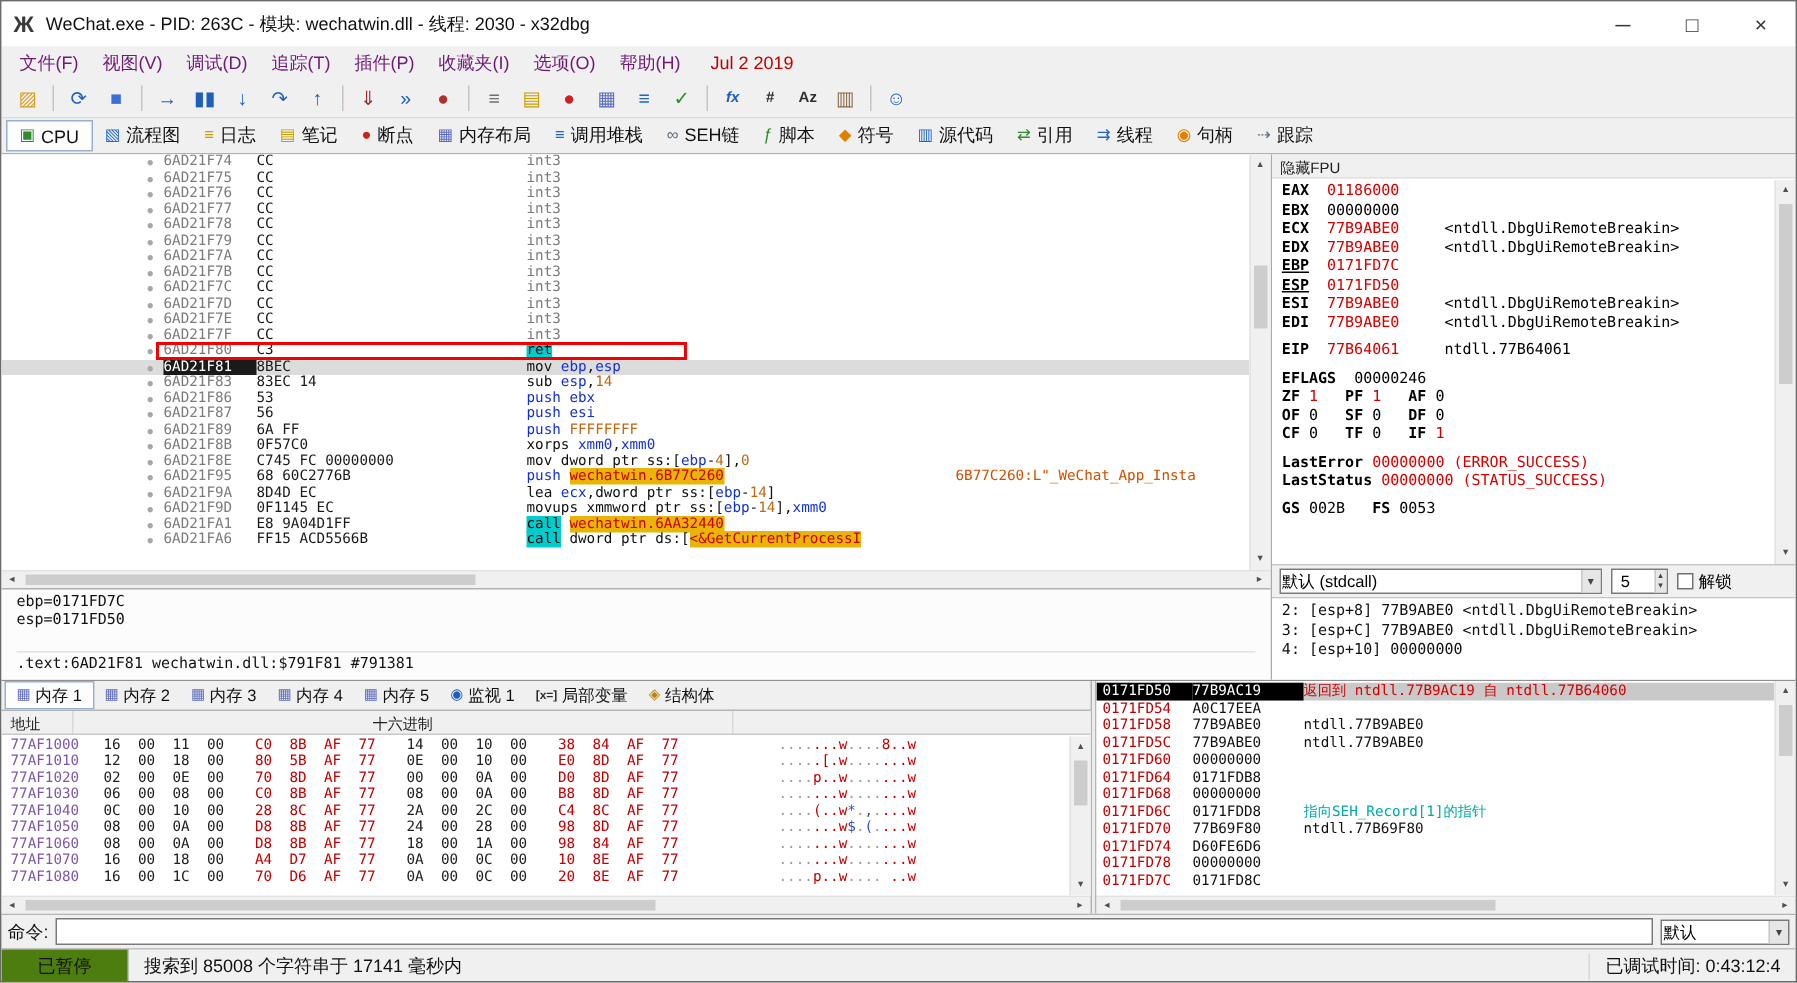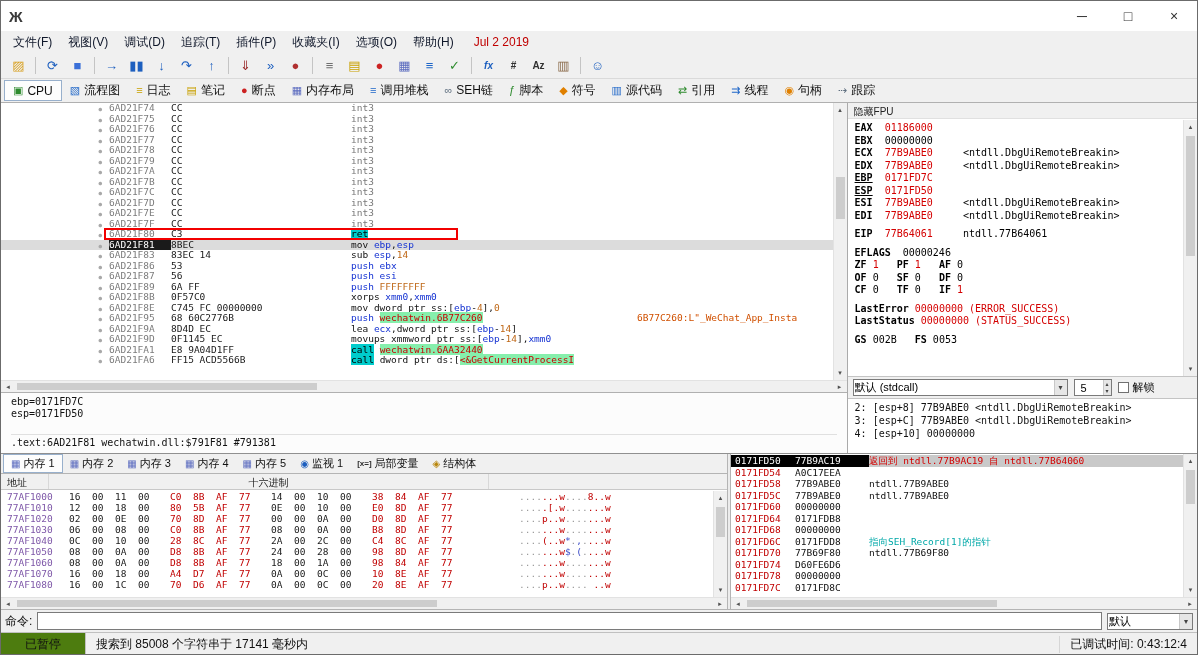--- a/index.html
+++ b/index.html
@@ -9,21 +9,21 @@
   
   .titlebar{height:30px;background:#fff;display:flex;align-items:center;padding-left:8px}
   .appicon{font-size:15px;color:#3a3a3a;margin-right:8px;font-weight:bold}
   .title{font-size:12px;color:#111}
   .wbtns{margin-left:auto;display:flex;height:100%}
   .wbtn{width:46px;display:flex;align-items:center;justify-content:center;font-size:14px;color:#333;cursor:default}
 
   
   .menubar{height:22px;display:flex;align-items:center;padding:0 4px;font-size:12px;background:#f0f0f0}
   .mitems{display:flex}
-  .mitem{padding:18px 8px;color:#0f172a}
+  .mitem{padding:18px 8px;color:#701a75}
   .builddate{color:#c00000;margin-left:12px}
   .toolbar{height:26px;display:flex;align-items:center;padding:0 5px;background:#f0f0f0;border-bottom:1px solid #dadada}
   .tbtn{width:25px;height:22px;display:flex;align-items:center;justify-content:center}
   .tglyph{font-size:13px;line-height:13px}
   .tglyph.txt{font-size:10px;font-weight:bold}
   .tsep{width:1px;height:17px;background:#c4c4c4;margin:0 4px}
   .tabstrip{height:24px;display:flex;align-items:center;padding:0 3px;background:#f0f0f0;border-bottom:1px solid #b0b0b0}
   .tab{display:flex;align-items:center;gap:4px;padding:0 8px;font-size:12px;height:21px;color:#111}
   .tab.active{background:#fdfdfd;border:1px solid #98b0cc}
   .tabicon{font-size:11px;line-height:11px}
@@ -37,21 +37,21 @@
   .c-gut{width:108px;text-align:right;padding-right:7px}
   .dot{color:#a8a8a8;font-size:6px;line-height:10.5px}
   .c-addr{width:62px;color:#7c7c7c}
   .c-bytes{width:180px;color:#1a1a1a}
   .c-ins{width:286px}
   .c-cmt{flex:1;color:#d05000;overflow:hidden}
   .drow.sel{background:#dcdcdc}
   .drow.sel .c-addr{background:#1a1a1a;color:#fff}
   .redbox{position:absolute;left:103px;top:-1px;width:354px;height:12px;border:2px solid #f20000;pointer-events:none}
   .dt-mn{color:#111}.dt-reg{color:#1432d2}.dt-num{color:#bf6818}.dt-push{color:#1432d2}
-  .dt-sym{color:#c80000;background:#86efac}
+  .dt-sym{color:#c80000;background:#eab308}
   .dt-kcall,.dt-kret{background:#00cccc;color:#000}
   .dt-int3{color:#7a7a7a}
 
   .infopane{flex:1;background:#fcfcfc;border-top:1px solid #b0b0b0;font:10px/12px "DejaVu Sans Mono",monospace;padding:3px 10px;color:#111}
   .iline{height:12px;white-space:pre}
   .iline:last-child{border-top:1px solid #e0e0e0;margin-top:2px;padding-top:2px;height:16px}
 
   .rightcol{width:350px;display:flex;flex-direction:column;background:#fff;}
   .regpane{height:274px;position:relative;overflow:hidden;border-bottom:1px solid #c4c4c4}
   .reghdr{height:16px;font-size:10px;padding:2px 6px;background:#f0f0f0;border-bottom:1px solid #e0e0e0;color:#222}
@@ -127,20 +127,21 @@
   .sbh{height:12px;background:#f0f0f0;border-top:1px solid #e2e2e2;display:flex;flex-shrink:0}
   .sbh .sarr{width:14px;height:12px;line-height:12px}
   .sbh .strk{position:relative}
   .sbh .sthm{top:2px;bottom:2px;left:2px;height:auto;width:140px}
 </style>
 </head>
 <body>
 
 <div class="titlebar">
   <span class="appicon">Ж</span>
+  <span class="title">WeChat.exe - PID: 263C - 模块: wechatwin.dll - 线程: 2030 - x32dbg</span>
   <div class="wbtns">
     <div class="wbtn">─</div>
     <div class="wbtn">□</div>
     <div class="wbtn">×</div>
   </div>
 </div>
 
 <div class="menubar">
   <div class="mitems">
       <div class="mitem">文件(F)</div>

